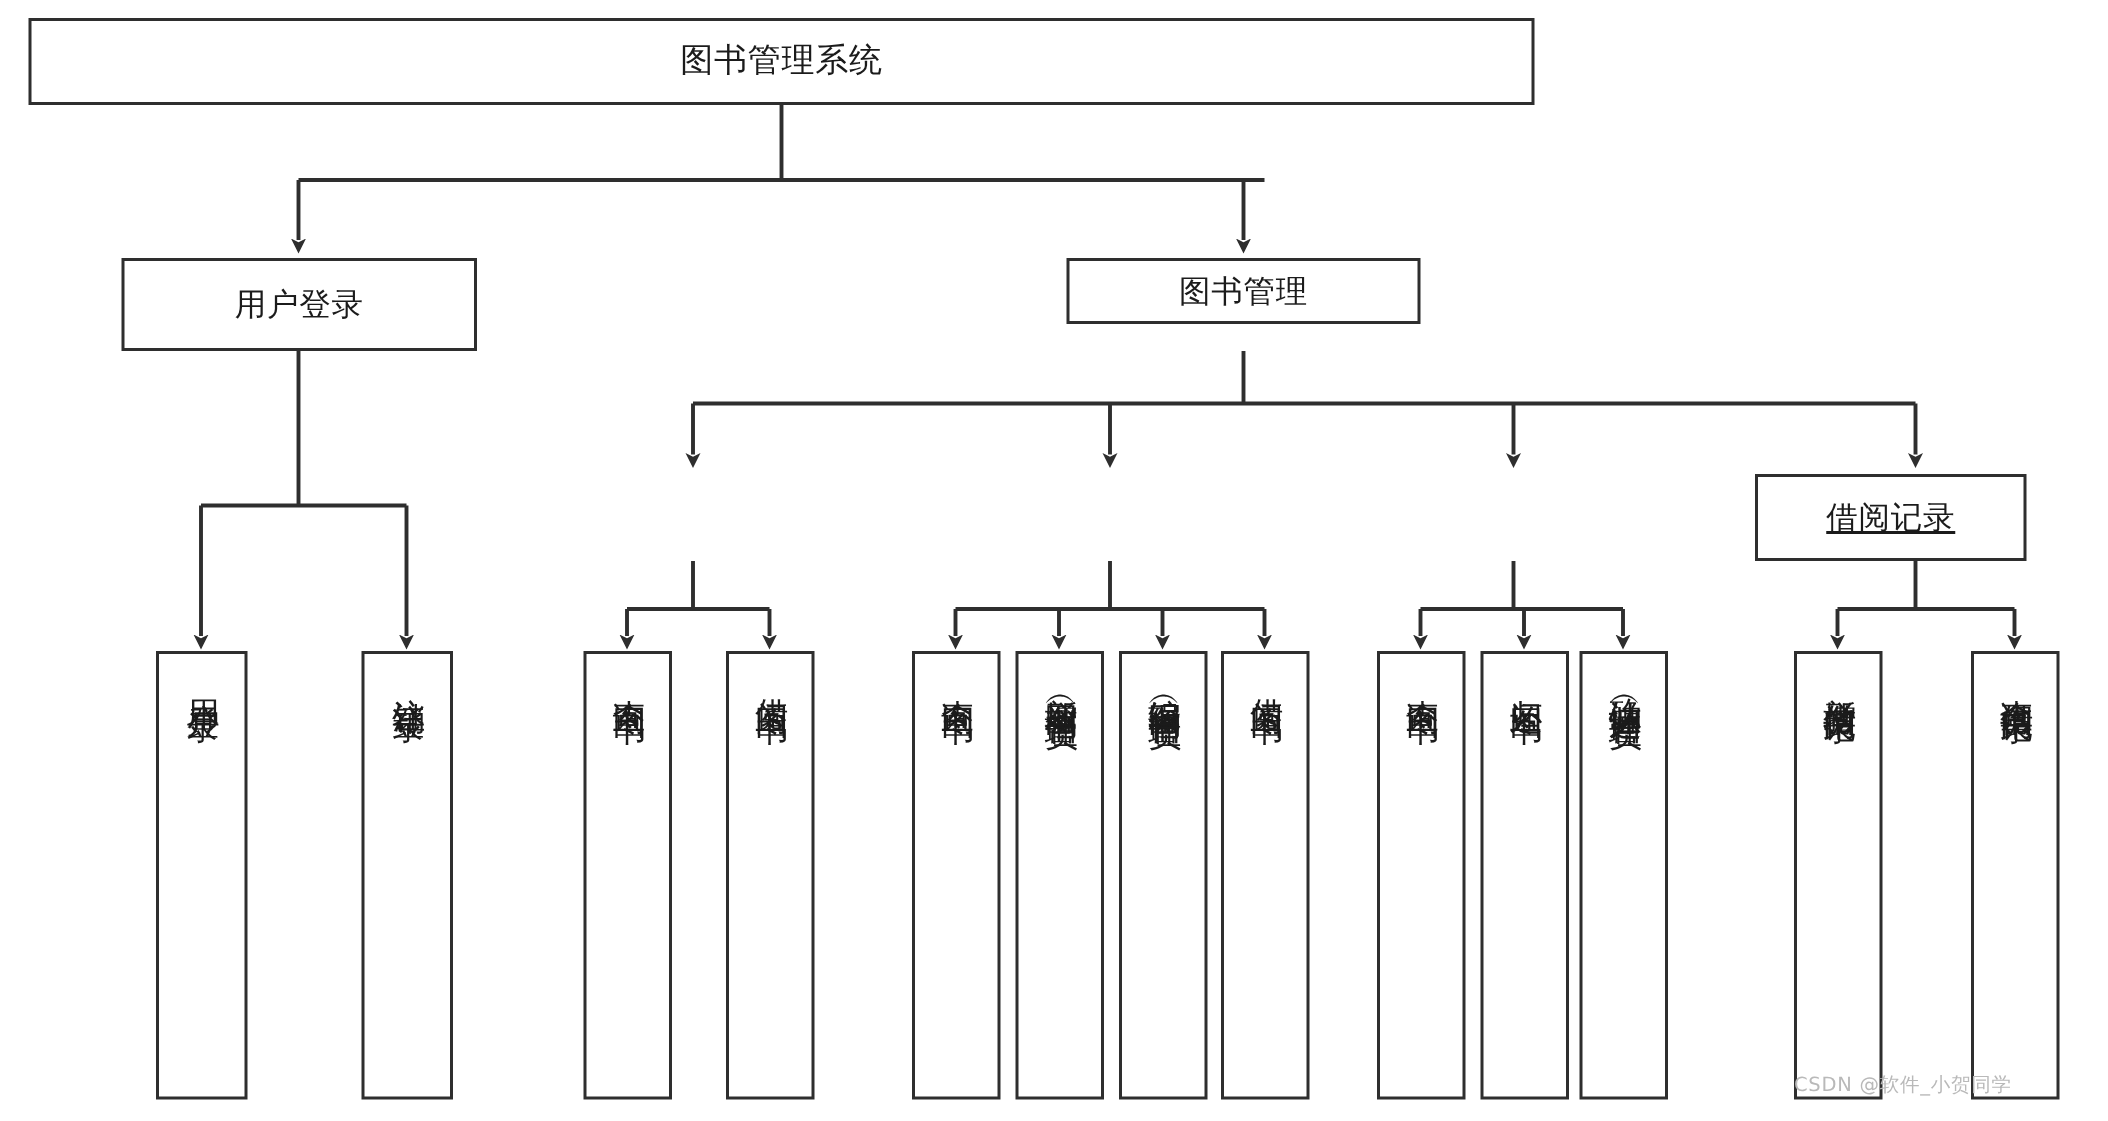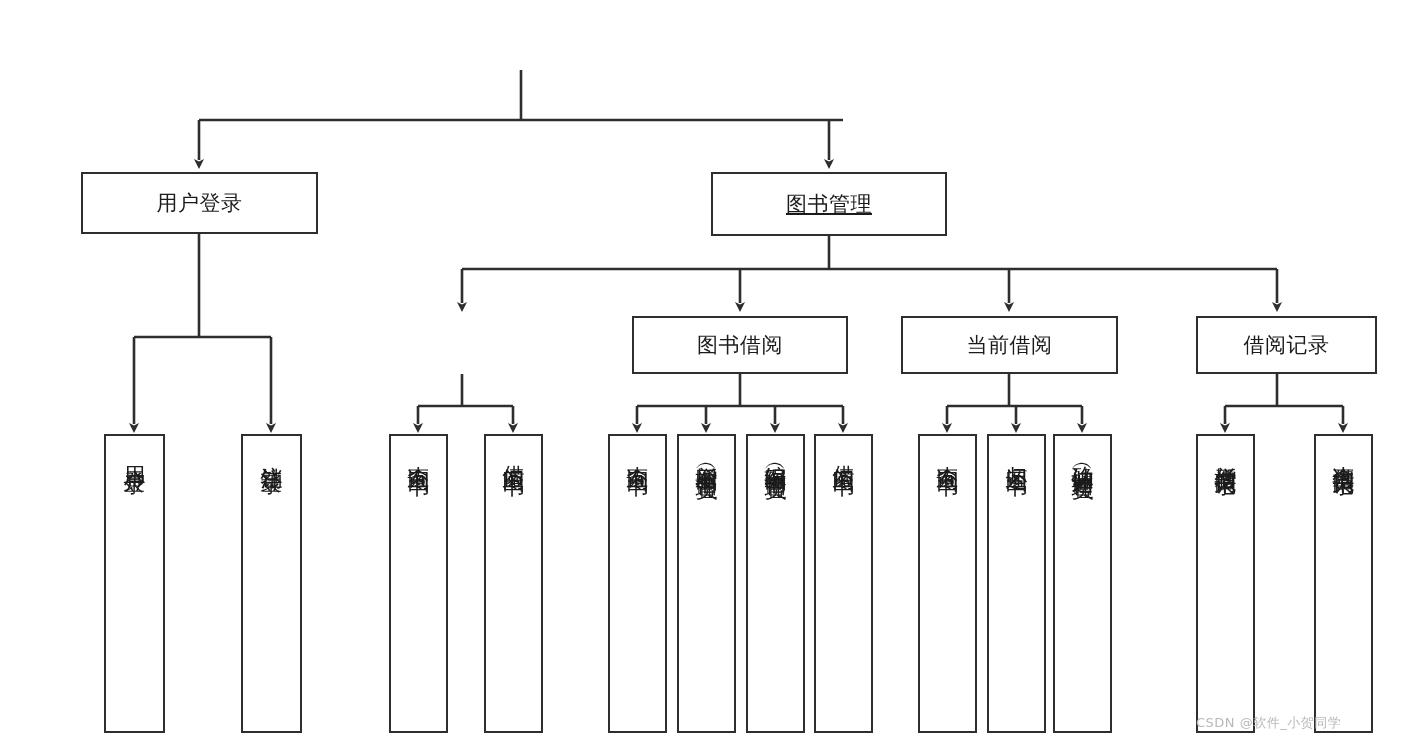--- a/index.html
+++ b/index.html
@@ -117,35 +117,32 @@
       <path d="M1016,406 L1016,424" marker-end="url(#arrow)"></path>
       <path d="M1082,406 L1082,424" marker-end="url(#arrow)"></path>
 
       <path d="M1277,374 L1277,406"></path>
       <path d="M1225,406 L1343,406"></path>
       <path d="M1225,406 L1225,424" marker-end="url(#arrow)"></path>
       <path d="M1343,406 L1343,424" marker-end="url(#arrow)"></path>
     </g>
   </svg>
 
+  <div class="node horiz root" style="left:19px; top:12px; width:1004px; height:58px;">
+    <span class="lbl">图书管理系统</span>
+  </div>
 
   <div class="node horiz" style="left:81px; top:172px; width:237px; height:62px;">
     <span class="lbl">用户登录</span>
   </div>
-  <div class="node horiz" style="left:711px; top:172px; width:236px; height:64px;text-decoration:underline;">
+  <div class="node horiz" style="left:711px; top:172px; width:236px; height:44px;">
     <span class="lbl">图书管理</span>
   </div>
 
-  <div class="node horiz" style="left:632px; top:316px; width:216px; height:58px;">
-    <span class="lbl">图书借阅</span>
-  </div>
-  <div class="node horiz" style="left:901px; top:316px; width:217px; height:58px;">
-    <span class="lbl">当前借阅</span>
-  </div>
-  <div class="node horiz" style="left:1196px; top:316px; width:181px; height:58px;">
+  <div class="node horiz" style="left:1170px; top:316px; width:181px; height:58px;text-decoration:underline;">
     <span class="lbl">借阅记录</span>
   </div>
 
   <div class="node vert" style="left:104px; top:434px; width:61px; height:299px;">
     <span class="lbl">用户登录</span>
   </div>
   <div class="node vert" style="left:241px; top:434px; width:61px; height:299px;">
     <span class="lbl">注销登录</span>
   </div>
 

